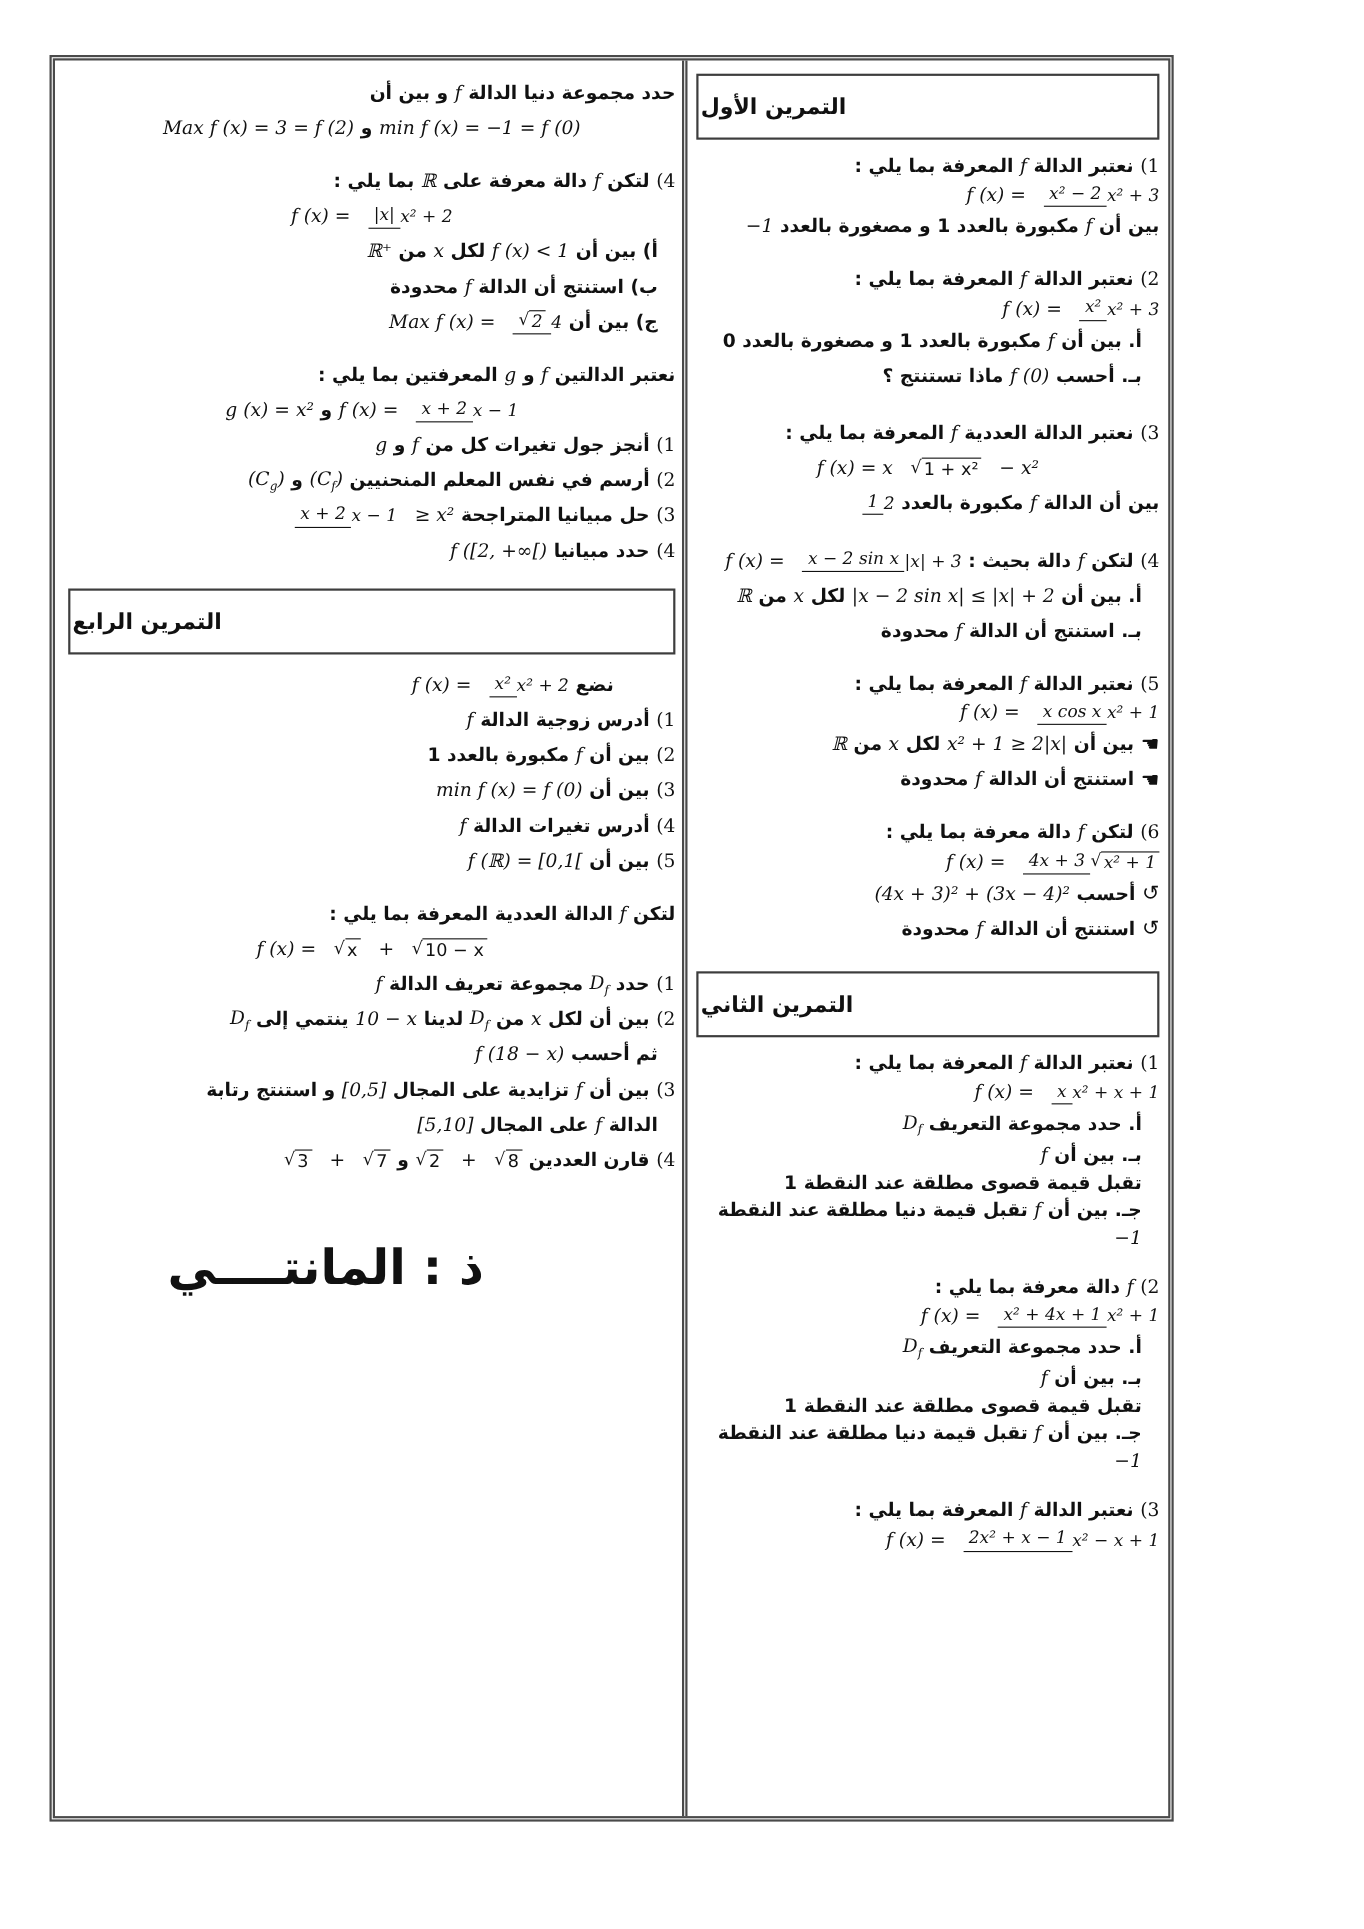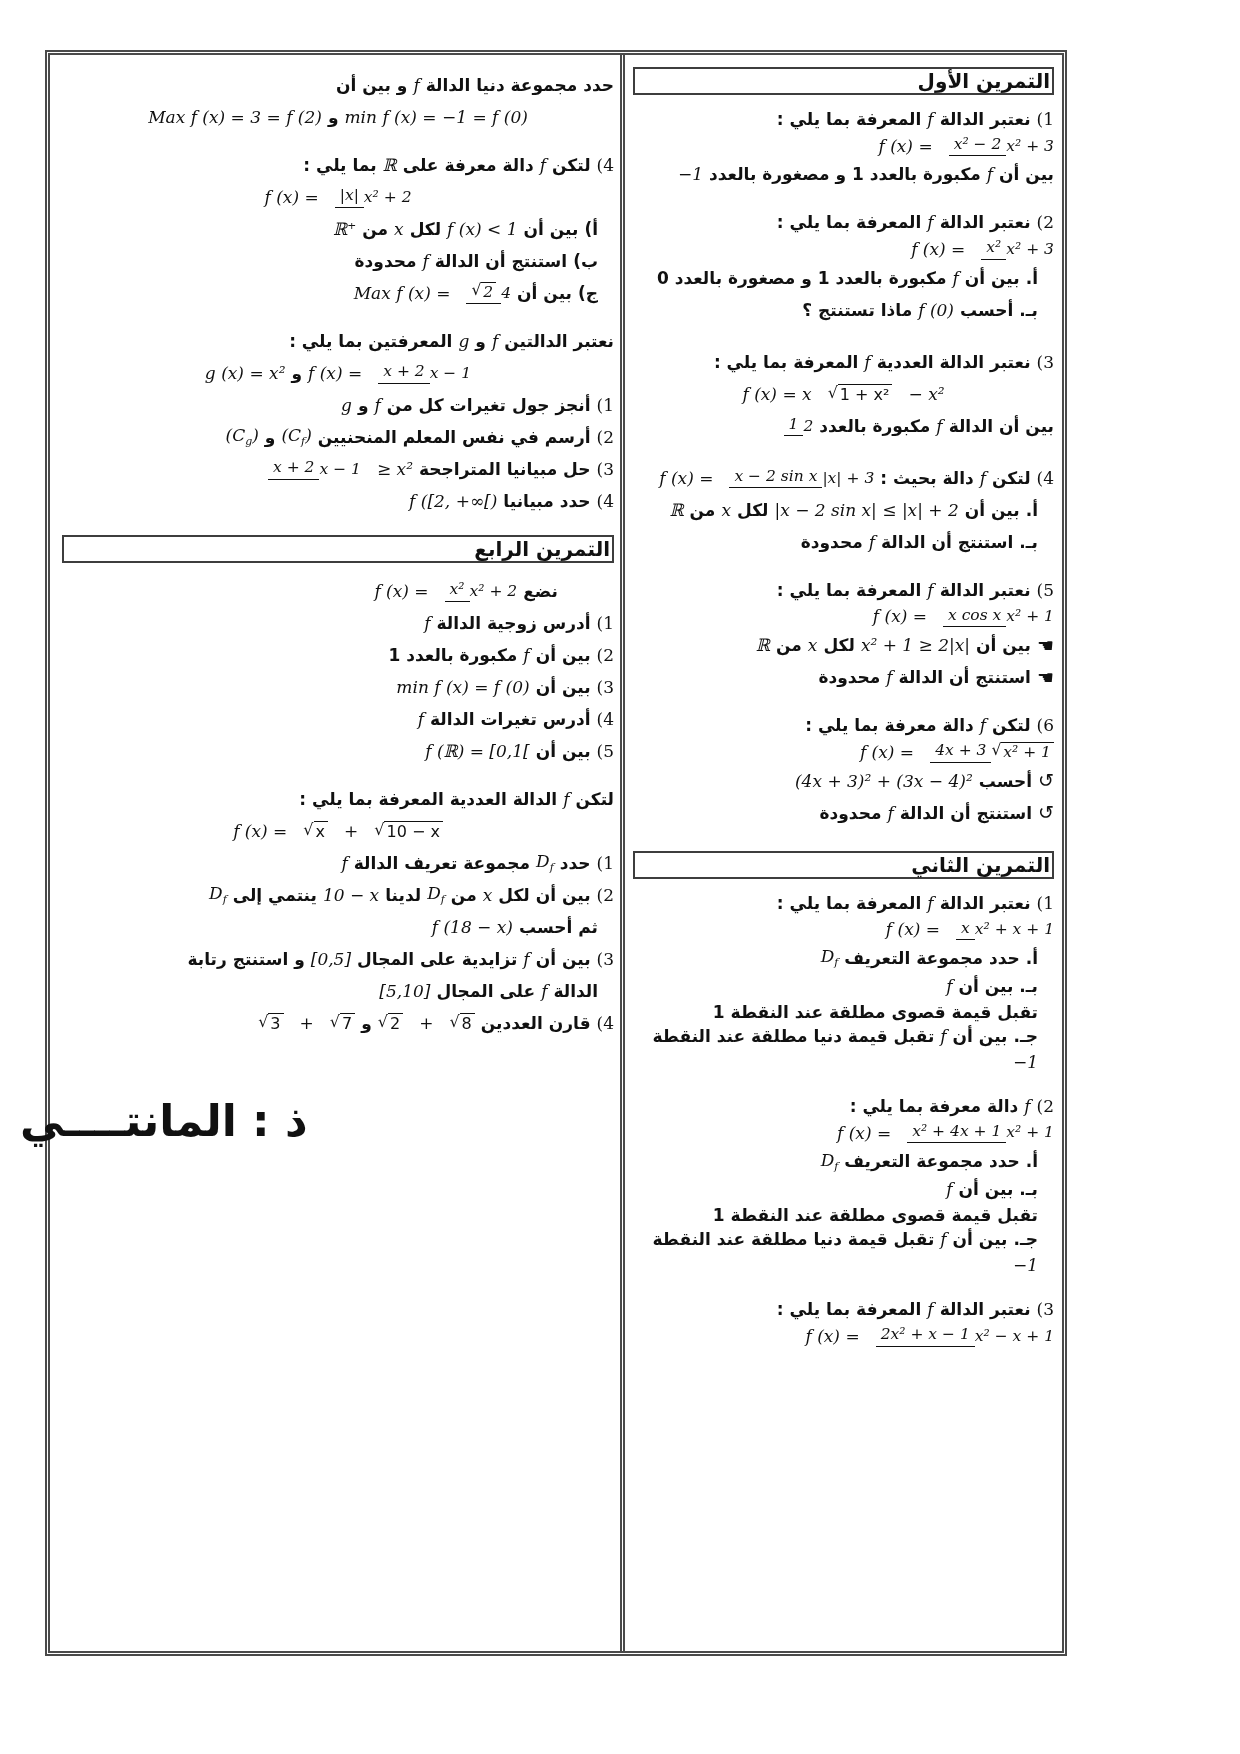--- a/index.html
+++ b/index.html
@@ -4,22 +4,22 @@
 <style>
   html,body{margin:0;padding:0;background:#fff;}
   .page{position:relative;width:1240px;height:1754px;background:#ffffff;overflow:hidden;
         font-family:"DejaVu Sans",sans-serif;color:#111;}
   .sheet{position:absolute;left:45px;top:50px;width:1012px;height:1596px;
          border:5px double #4a4a4a;display:flex;flex-direction:row;}
   .col{box-sizing:border-box;}
   .col-left{width:570px;padding:12px 6px 10px 12px;}
   .divider{width:0;border-left:5px double #4a4a4a;}
   .col-right{flex:1;padding:6px 8px 0 8px;}
-  .exbox{border:2px solid #3d3d3d;text-align:right;font-weight:bold;font-size:20px;
-         padding:0 2px;margin:6px 0 14px 0;direction:rtl;}
+  .exbox{border:2px solid #3d3d3d;text-align:left;font-weight:bold;font-size:20px;
+         padding:16px 2px;margin:6px 0 14px 0;direction:rtl;}
   .ln{display:flex;direction:rtl;align-items:center;gap:6px;flex-wrap:wrap;
       margin:4px 0;min-height:28px;}
   .ln.center{justify-content:center;}
   .ln.ind{padding-right:16px;}
   .item{margin-bottom:20px;}
   .col-right .item{margin-bottom:24px;}
   .ar{font-weight:bold;font-size:17px;direction:rtl;unicode-bidi:isolate;}
   .n{font-family:"DejaVu Serif",serif;font-size:17px;direction:rtl;unicode-bidi:isolate;}
   .lbl{font-weight:bold;font-size:17px;direction:rtl;unicode-bidi:isolate;}
   .m,.mi{font-family:"DejaVu Serif",serif;font-style:italic;font-size:17px;
@@ -28,21 +28,21 @@
   .mrow{display:inline-flex;direction:ltr;align-items:center;gap:16px;justify-content:flex-end;}
   .frac{display:inline-flex;align-items:center;direction:ltr;
         font-family:"DejaVu Serif",serif;font-style:italic;font-size:15.5px;
         vertical-align:middle;line-height:1.25;}
   .frac .num{border-bottom:1.4px solid #111;padding:0 5px 1px 5px;display:inline-flex;align-items:center;gap:3px;}
   .frac .den{padding-top:1px;display:inline-flex;align-items:center;gap:3px;}
   .sqrt{display:inline-flex;direction:ltr;align-items:flex-start;}
   .sqrt .rad{font-style:normal;line-height:1.1;}
   .sqrt .uv{border-top:1.4px solid #111;padding:0 3px 0 2px;}
   .bullet{font-size:19px;line-height:1;font-style:normal;font-family:"DejaVu Sans",sans-serif;}
-  .sig{margin-top:58px;text-align:left;position:relative;left:-42px;
+  .sig{margin-top:58px;text-align:center;position:relative;left:-42px;
        font-size:44px;font-weight:bold;direction:rtl;}
 </style>
 </head>
 <body>
 
 <div class="page">
   <div class="sheet">
 
     <div class="col col-left">
 

